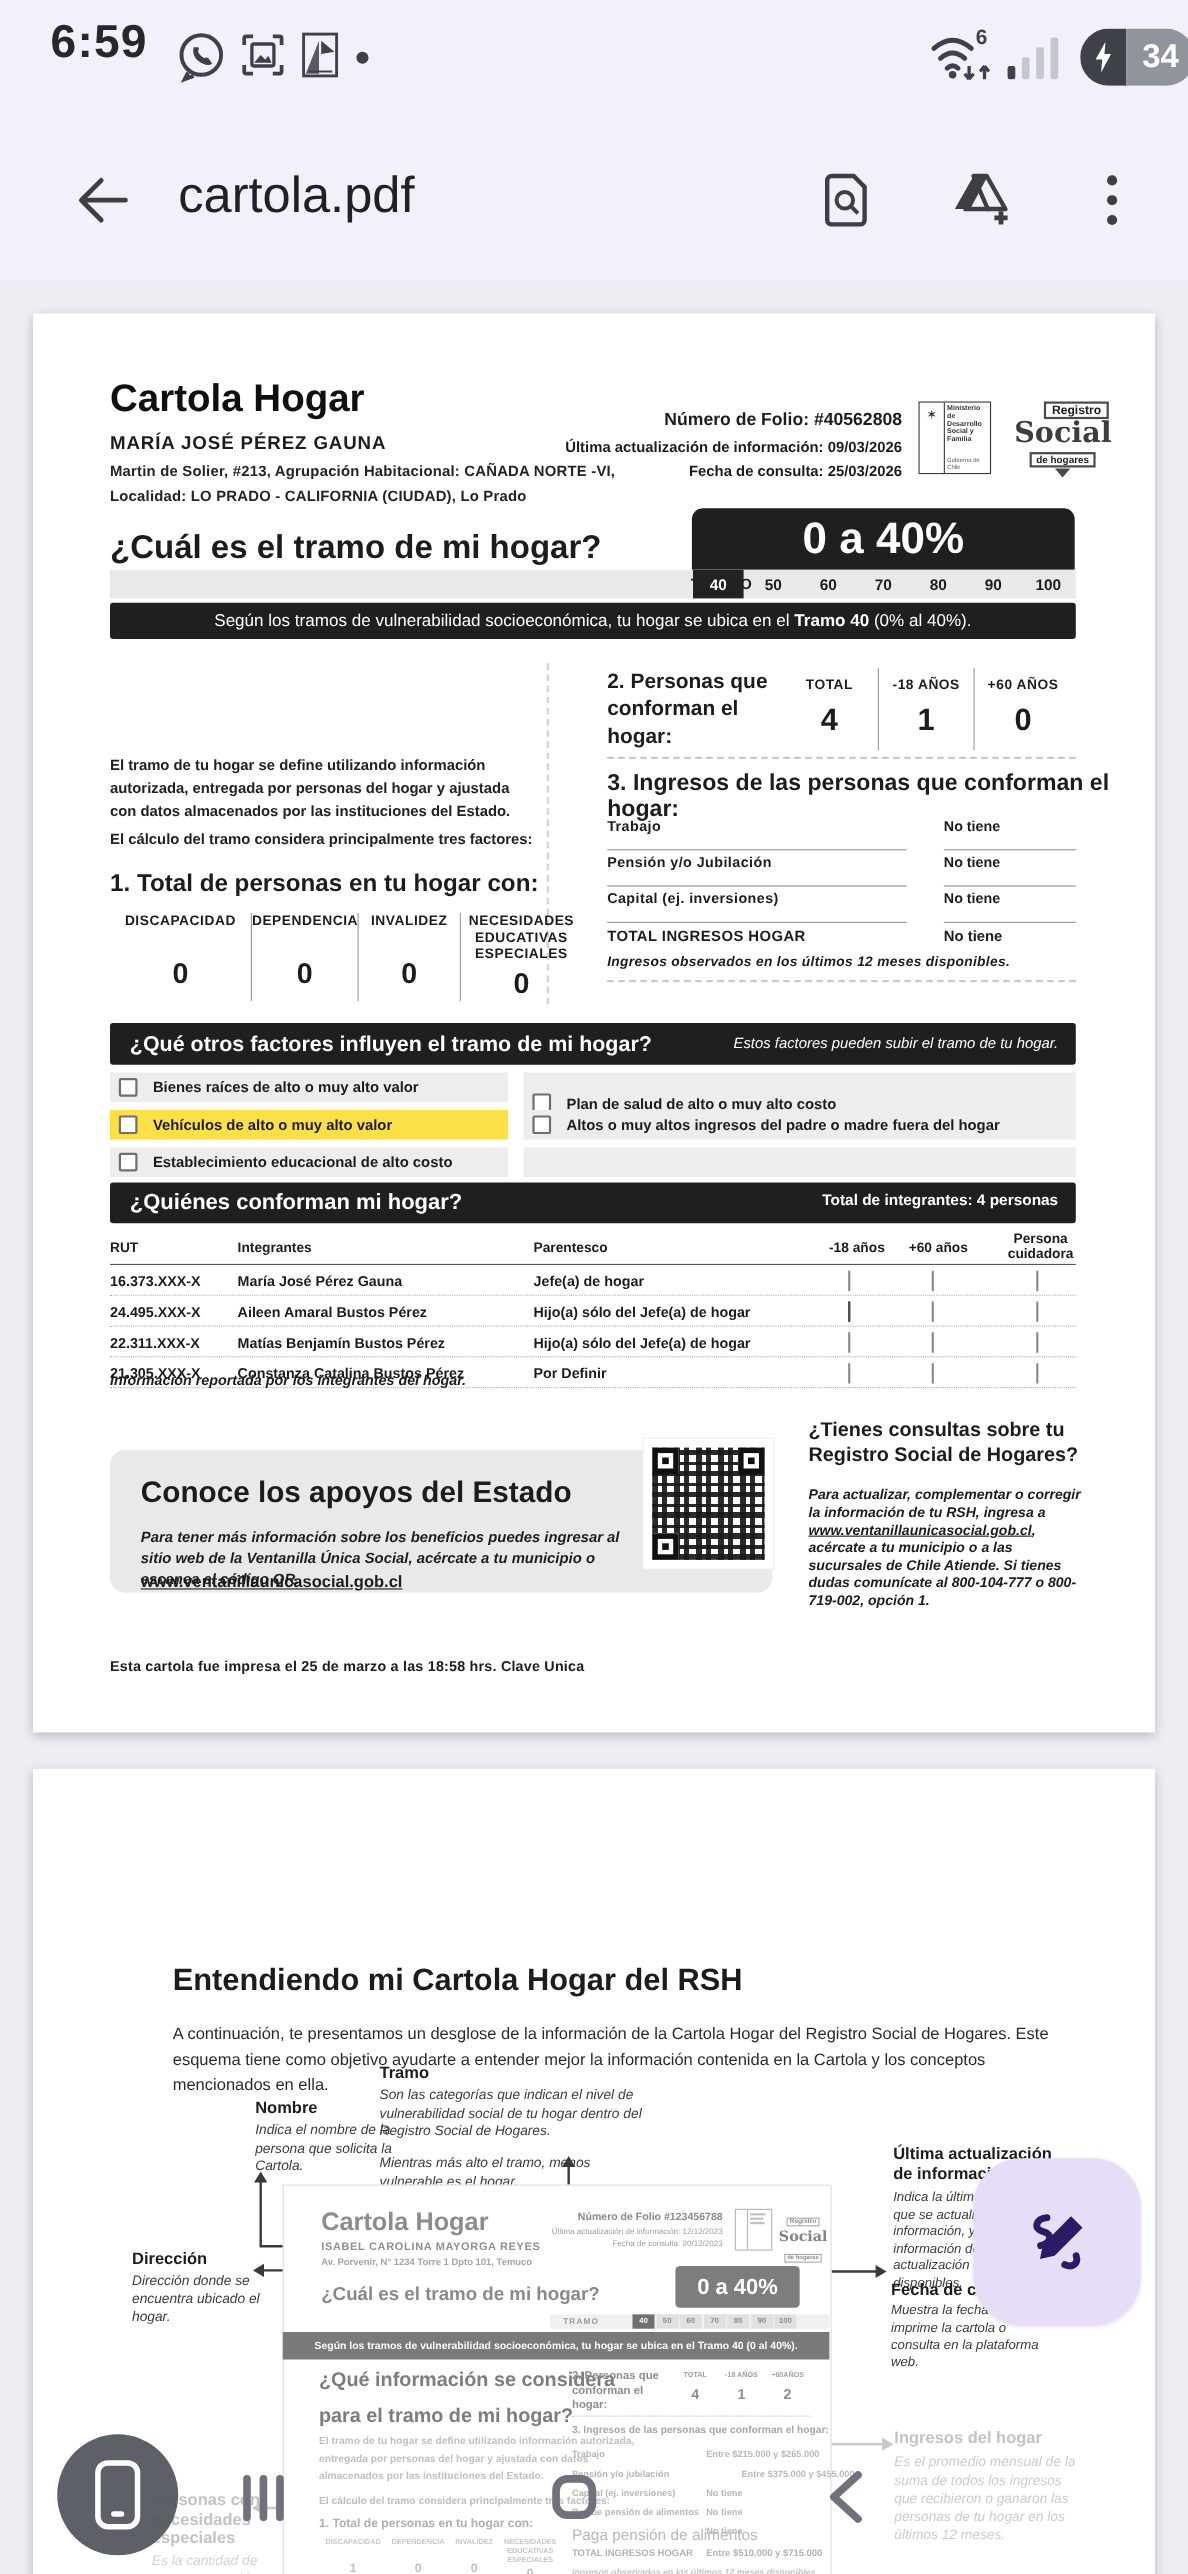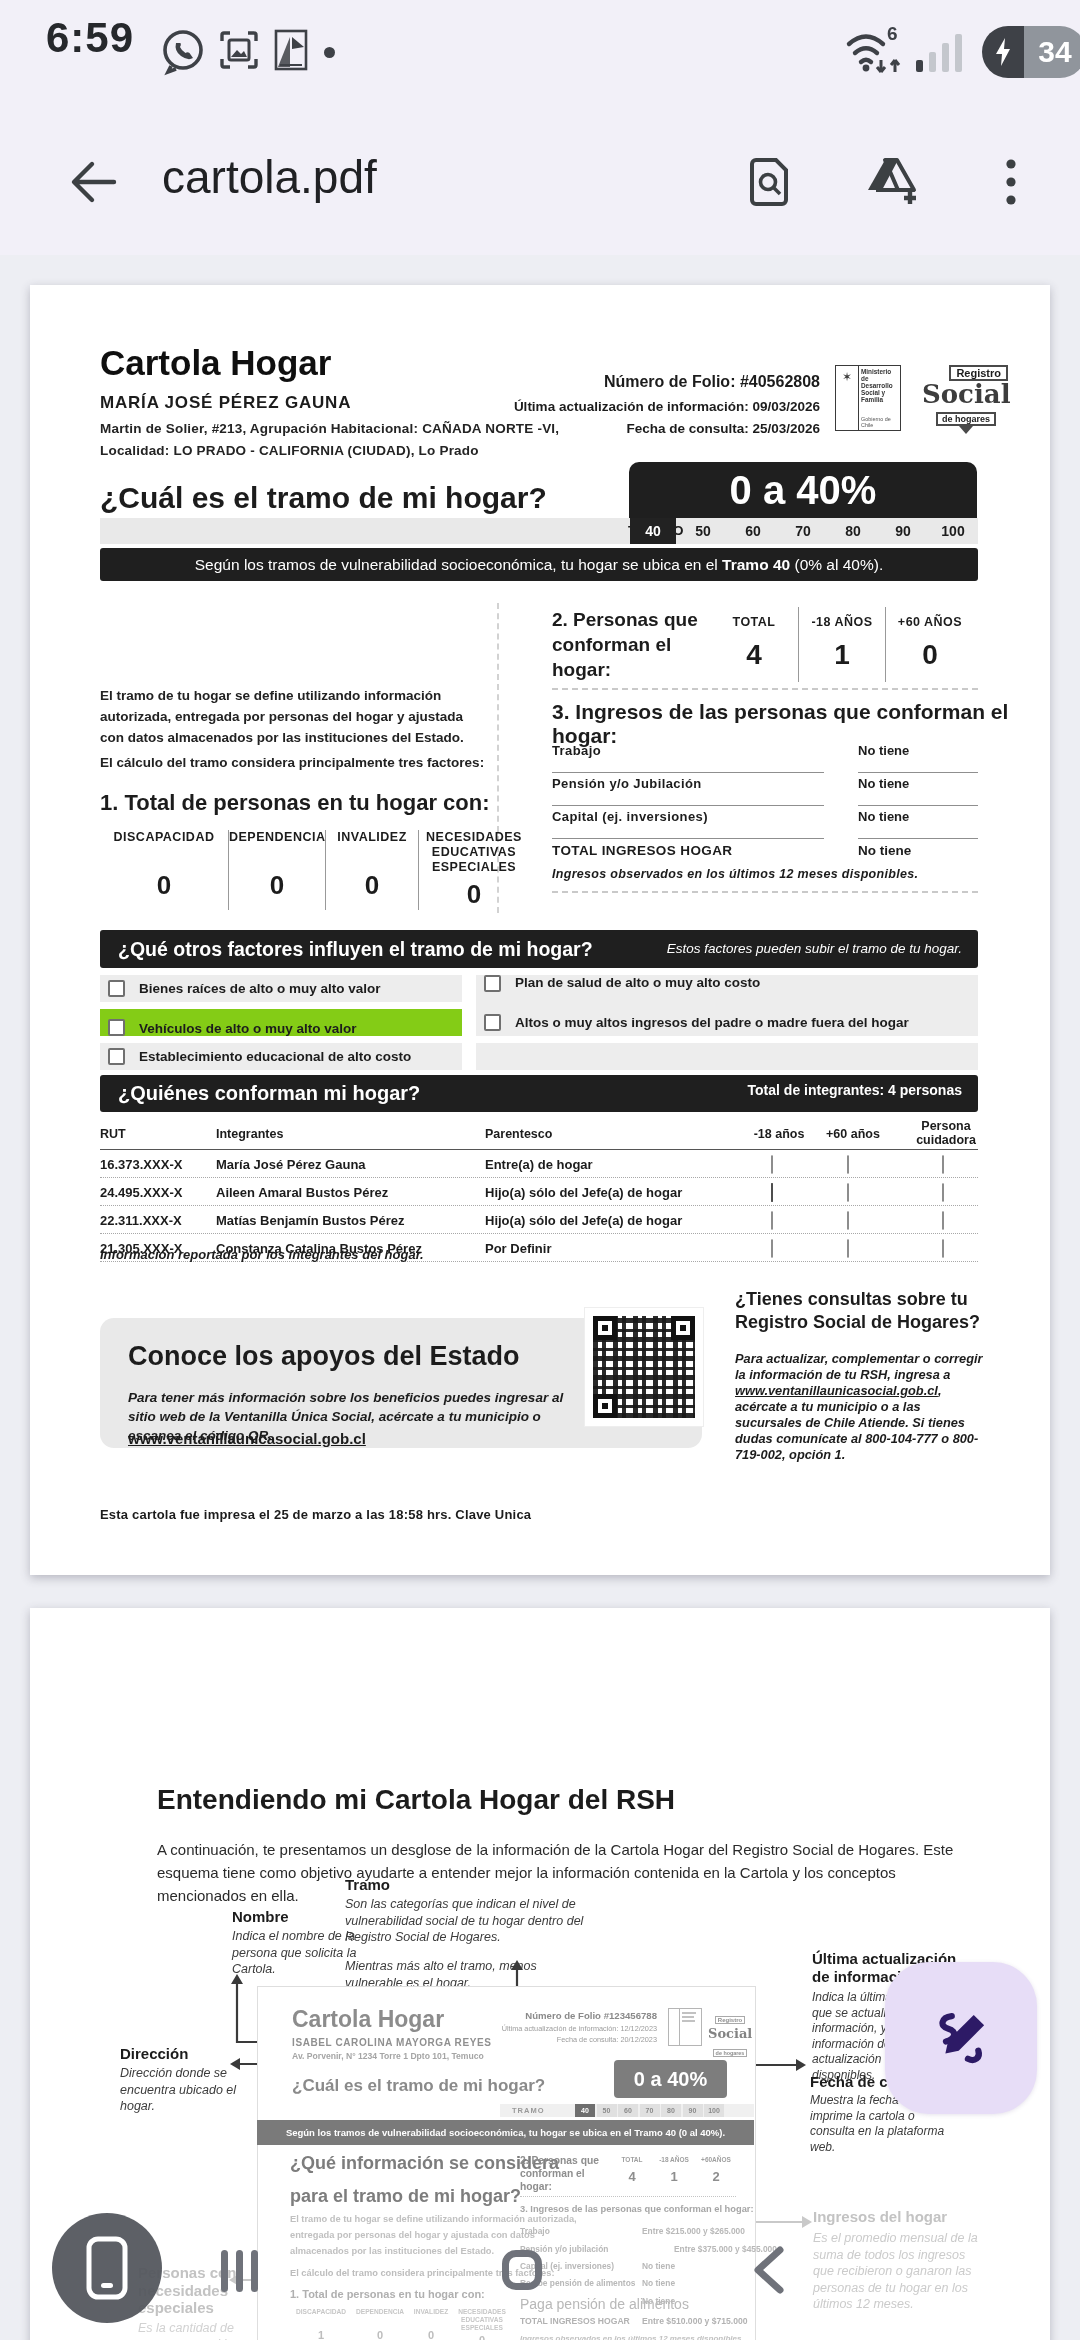--- a/index.html
+++ b/index.html
@@ -262,29 +262,29 @@
     <div class="abs dash-h" style="left:522px;top:606px;width:426px"></div>
 
     <div class="abs darkbar" style="left:70px;top:645px;width:878px;height:38px;border-radius:3px">
       <span class="b" style="position:absolute;left:18px;top:8px;font-size:19.5px">¿Qué otros factores influyen el tramo de mi hogar?</span>
       <span class="it" style="position:absolute;right:16px;top:11px;font-size:13.5px">Estos factores pueden subir el tramo de tu hogar.</span>
     </div>
     <div class="abs" style="left:70px;top:690px;width:362px;height:27px;background:#ededed;display:flex;align-items:center">
       <span class="cb" style="margin-left:8px"></span>
       <span class="b" style="margin-left:14px;font-size:13.5px">Bienes raíces de alto o muy alto valor</span>
     </div>
-    <div class="abs" style="left:70px;top:724px;width:362px;height:27px;background:#84cc16;display:flex;align-items:flex-end">
+    <div class="abs" style="left:70px;top:724px;width:362px;height:27px;background:#fde047;display:flex;align-items:center">
       <span class="cb" style="margin-left:8px"></span>
       <span class="b" style="margin-left:14px;font-size:13.5px">Vehículos de alto o muy alto valor</span>
     </div>
     <div class="abs" style="left:70px;top:758px;width:362px;height:27px;background:#ededed;display:flex;align-items:center">
       <span class="cb" style="margin-left:8px"></span>
       <span class="b" style="margin-left:14px;font-size:13.5px">Establecimiento educacional de alto costo</span>
     </div>
-    <div class="abs" style="left:446px;top:690px;width:502px;height:36px;background:#ededed;display:flex;align-items:flex-start">
+    <div class="abs" style="left:446px;top:690px;width:502px;height:36px;background:#ededed;display:flex;align-items:flex-end">
       <span class="cb" style="margin-left:8px"></span>
       <span class="b" style="margin-left:14px;font-size:13.5px">Plan de salud de alto o muy alto costo</span>
     </div>
     <div class="abs" style="left:446px;top:724px;width:502px;height:27px;background:#ededed;display:flex;align-items:center">
       <span class="cb" style="margin-left:8px"></span>
       <span class="b" style="margin-left:14px;font-size:13.5px">Altos o muy altos ingresos del padre o madre fuera del hogar</span>
     </div>
     <div class="abs" style="left:446px;top:758px;width:502px;height:27px;background:#ededed"></div>
 
     <div class="abs darkbar" style="left:70px;top:790px;width:878px;height:37px;border-radius:3px">
@@ -297,21 +297,21 @@
         <span class="abs b" style="left:116px;top:4px;font-size:12.5px">Integrantes</span>
         <span class="abs b" style="left:385px;top:4px;font-size:12.5px">Parentesco</span>
         <span class="abs b ctr" style="left:644px;top:4px;width:70px;font-size:12.5px">-18 años</span>
         <span class="abs b ctr" style="left:718px;top:4px;width:70px;font-size:12.5px">+60 años</span>
         <span class="abs b ctr" style="left:806px;top:-4px;width:80px;font-size:12.5px;line-height:14px">Persona cuidadora</span>
       </div>
 
       <div class="dotline" style="position:relative;height:27px">
         <span class="abs b" style="left:0;top:7px;font-size:13px">16.373.XXX-X</span>
         <span class="abs b" style="left:116px;top:7px;font-size:13px">María José Pérez Gauna</span>
-        <span class="abs b" style="left:385px;top:7px;font-size:13px">Entre(a) de hogar</span>
+        <span class="abs b" style="left:385px;top:7px;font-size:13px">Jefe(a) de hogar</span>
         <span class="abs tcb" style="left:671px;top:6px" data-state="unchecked"></span>
         <span class="abs tcb" style="left:745px;top:6px" data-state="unchecked"></span>
         <span class="abs tcb" style="left:838px;top:6px" data-state="unchecked"></span>
       </div>
       <div class="dotline" style="position:relative;height:27px">
         <span class="abs b" style="left:0;top:7px;font-size:13px">24.495.XXX-X</span>
         <span class="abs b" style="left:116px;top:7px;font-size:13px">Aileen Amaral Bustos Pérez</span>
         <span class="abs b" style="left:385px;top:7px;font-size:13px">Hijo(a) sólo del Jefe(a) de hogar</span>
         <span class="abs tcb" style="left:671px;top:6px" data-state="checked"></span>
         <span class="abs tcb" style="left:745px;top:6px" data-state="unchecked"></span>

